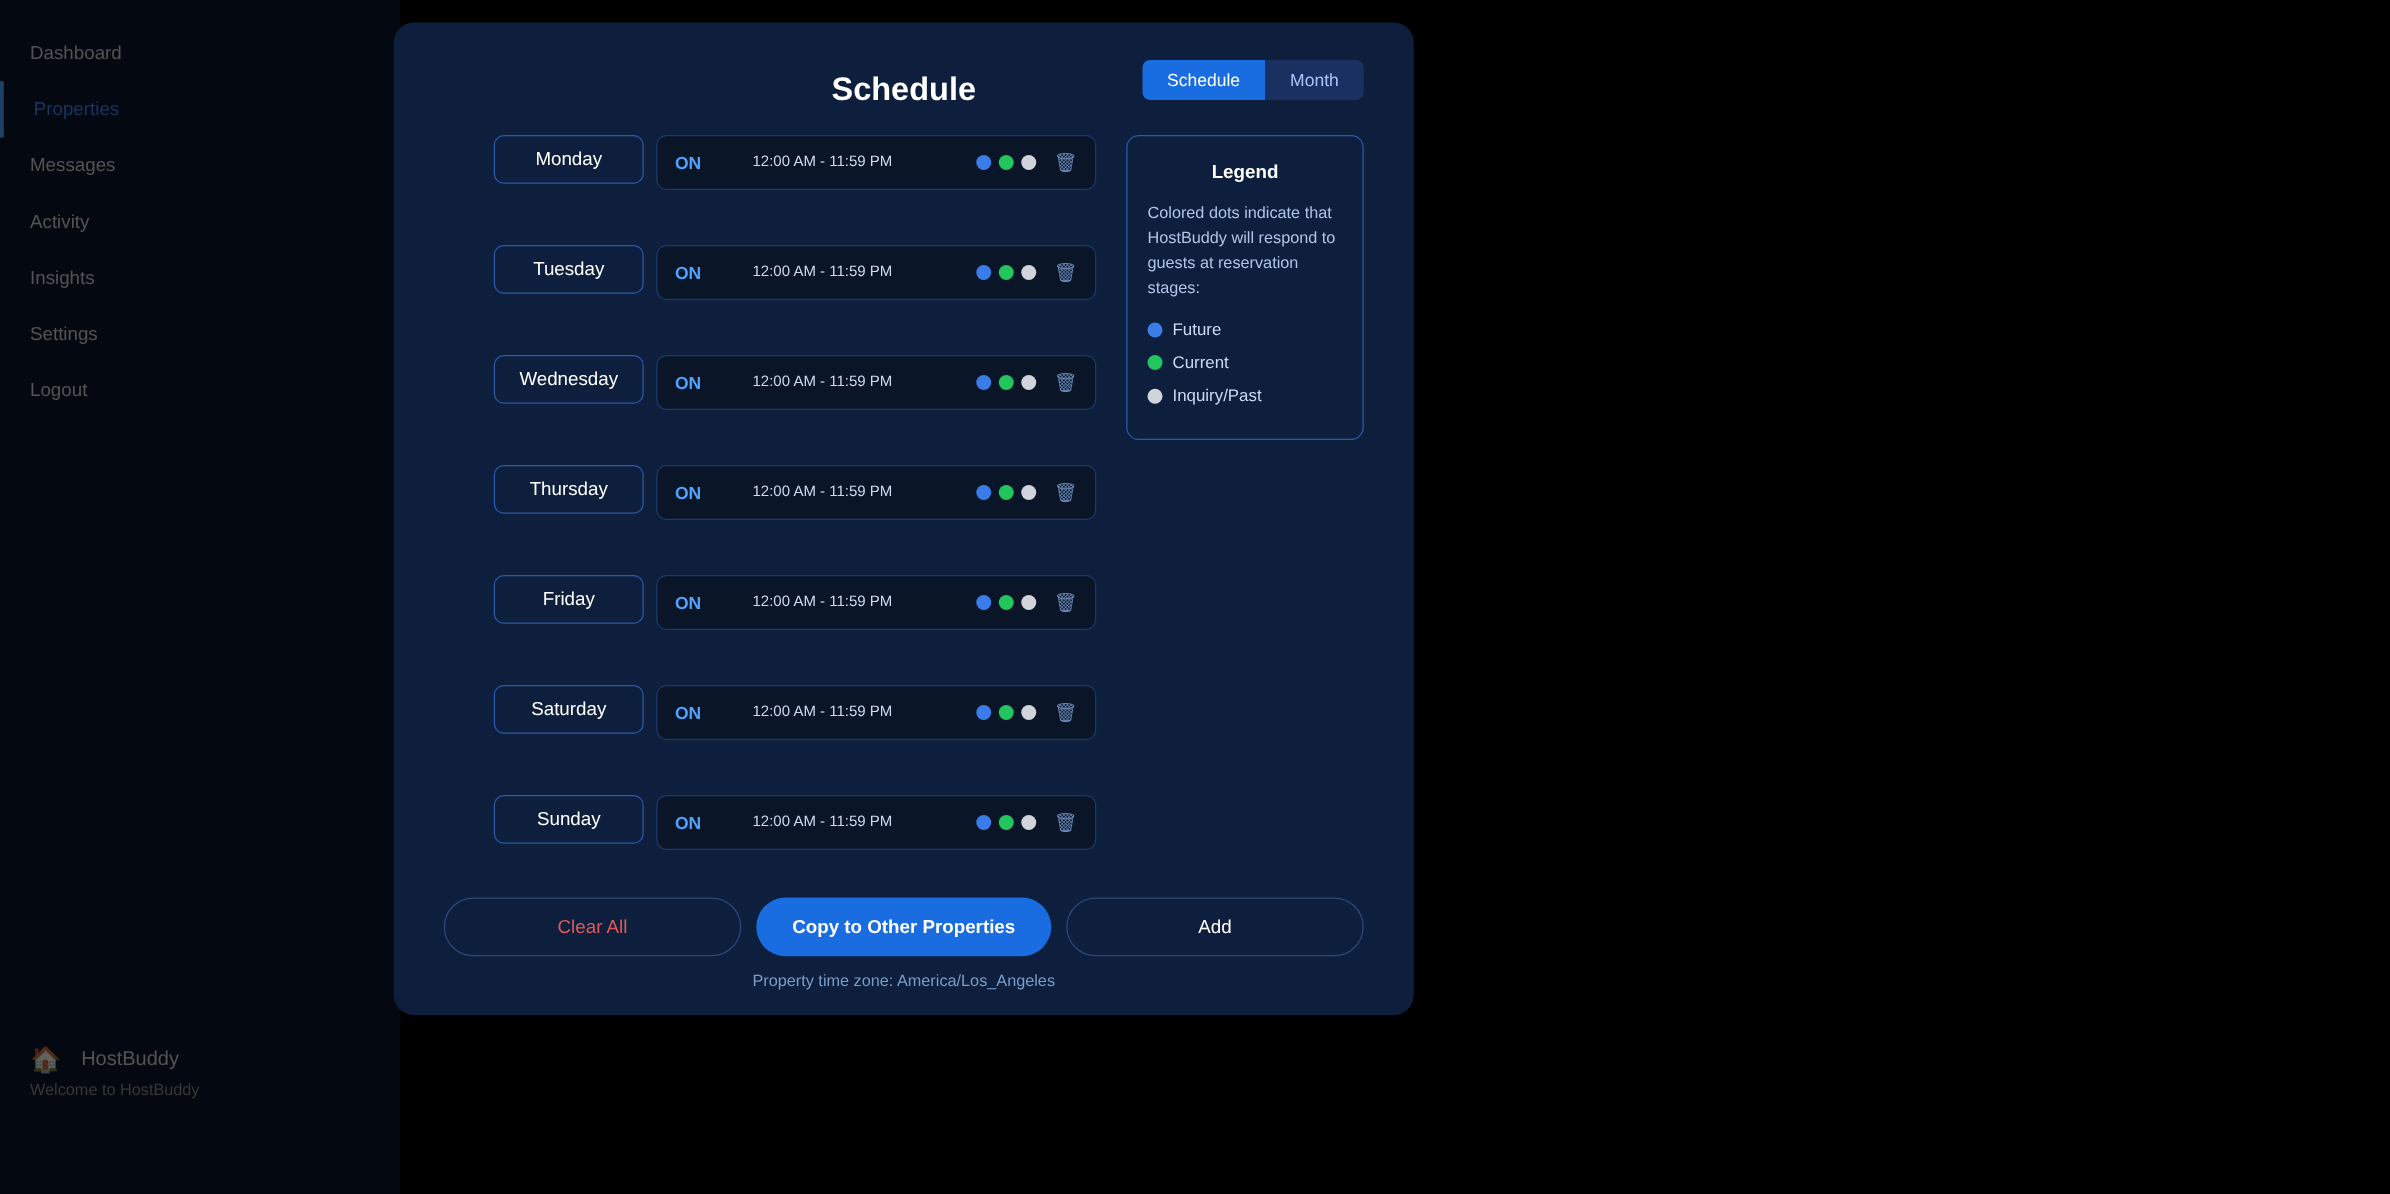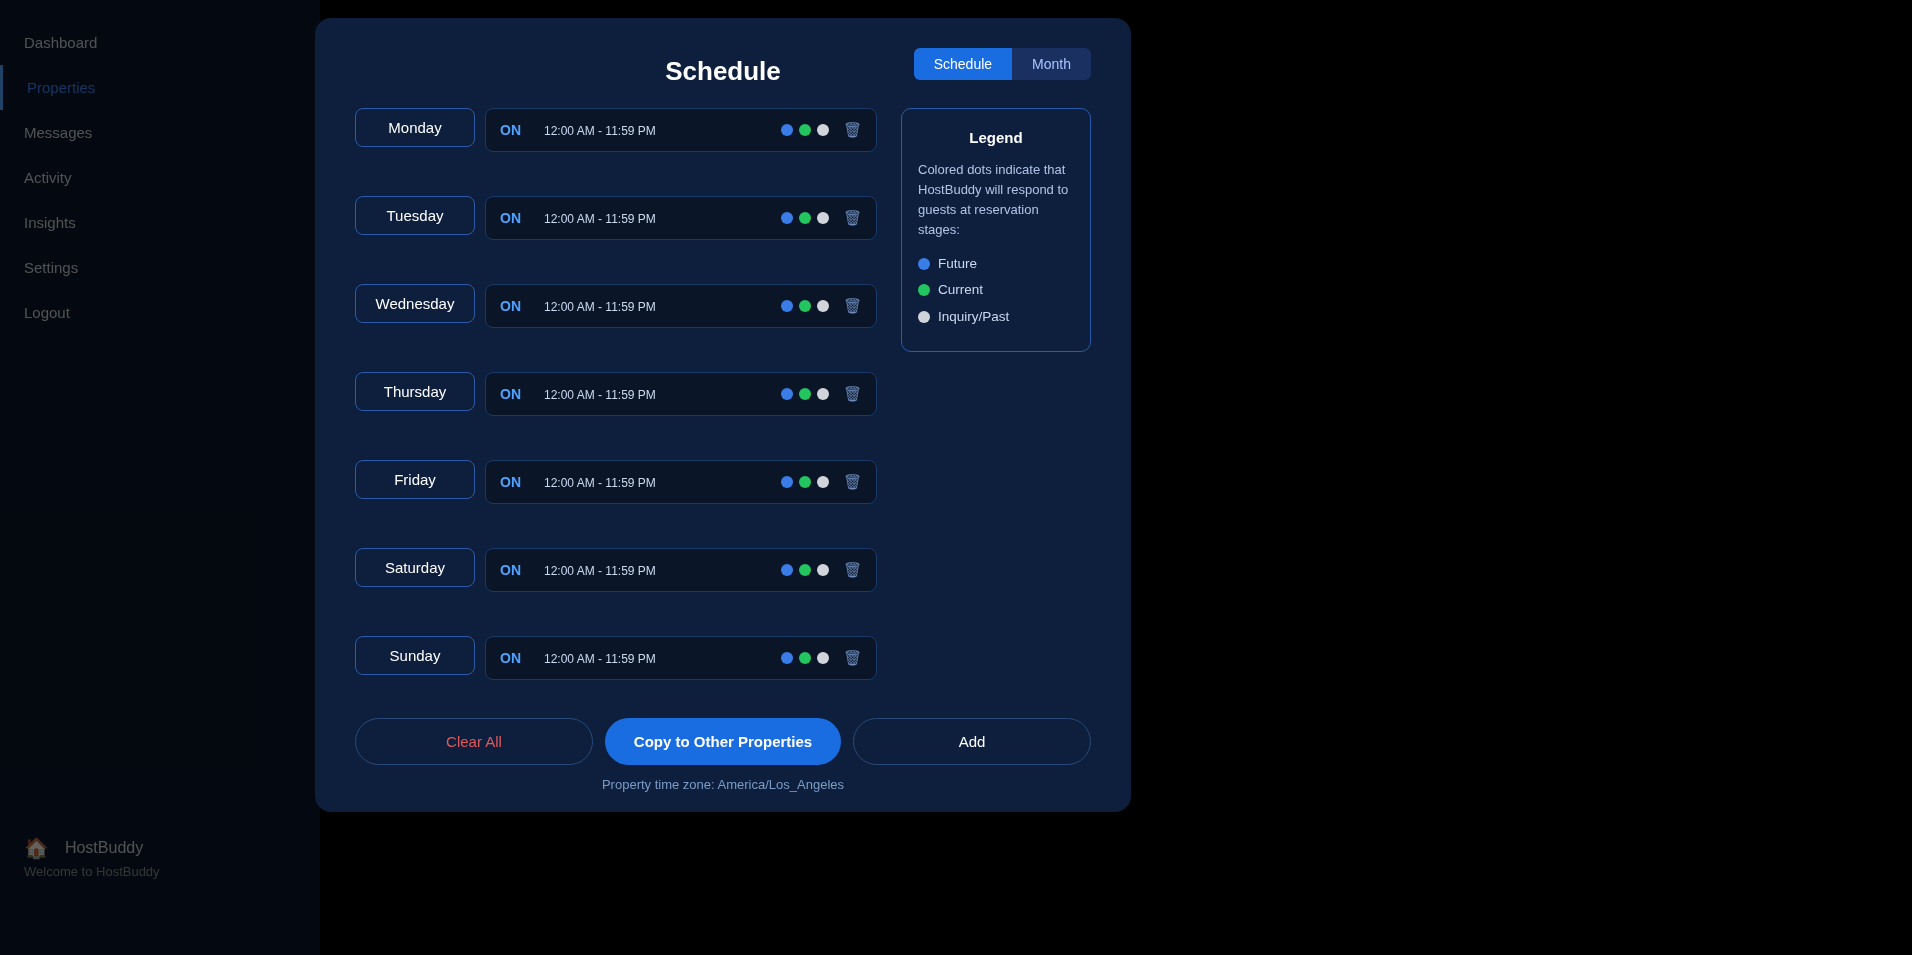--- a/index.html
+++ b/index.html
@@ -126,20 +126,21 @@
       flex-direction: column;
       gap: 8px;
     }
 
     
     .day-row {
       display: flex;
       align-items: flex-start;
       gap: 10px;
       margin-bottom: 10px;
+      margin-left: 40px;
     }
     .day-btn {
       width: 120px;
       min-width: 120px;
       padding: 10px 14px;
       background: transparent;
       border: 1.5px solid #2a5aaa;
       border-radius: 8px;
       color: #fff;
       font-size: 15px;
@@ -153,22 +154,22 @@
       border: 1px solid #1a3a6a;
       border-radius: 8px;
       padding: 10px 14px;
       display: flex;
       align-items: center;
       justify-content: space-between;
       min-height: 44px;
     }
     .time-slot-left {
       display: flex;
-      align-items: flex-end;
-      gap: 16px;
+      align-items: flex-start;
+      gap: 34px;
     }
     .on-label {
       color: #4fa3ff;
       font-weight: 600;
       font-size: 14px;
       min-width: 28px;
     }
     .time-range {
       color: #ccd9f0;
       font-size: 12px;

